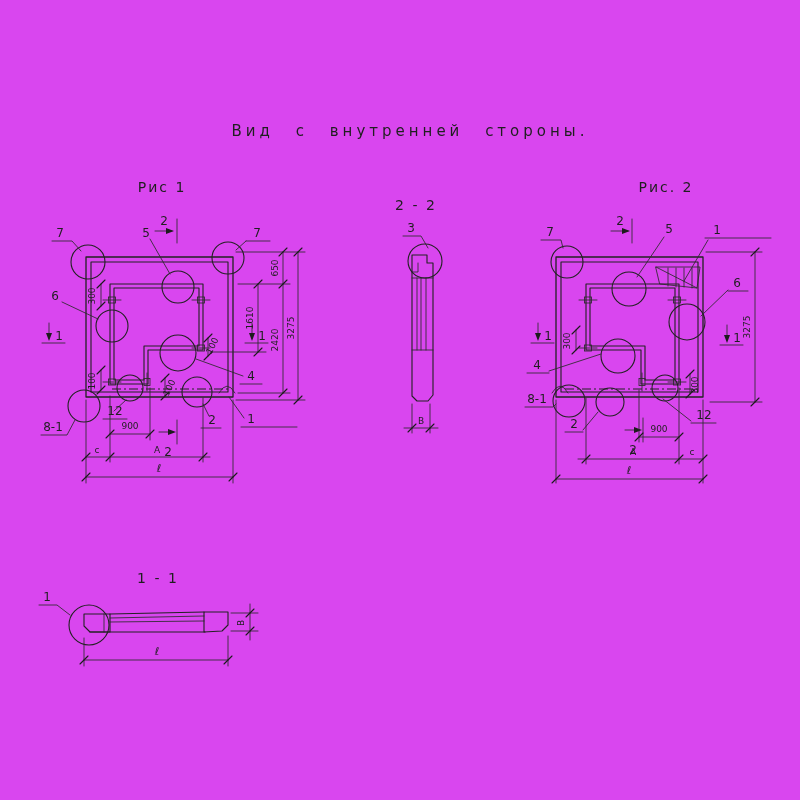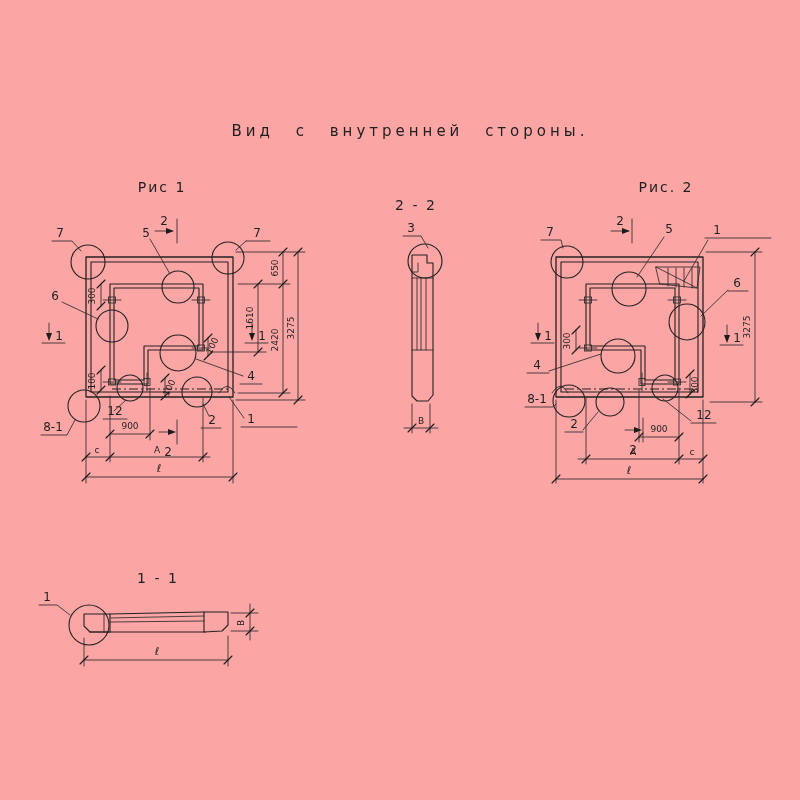--- a/index.html
+++ b/index.html
@@ -1,17 +1,17 @@
 <!DOCTYPE html>
 <html><head>
 <meta charset="utf-8">
 <style>
   html,body{margin:0;padding:0;background:#e8e8e8;}
   .sheet{
-    position:relative;width:800px;height:800px;background:#fca5a5;
+    position:relative;width:800px;height:800px;background:#d946ef;
     font-family:"DejaVu Sans",sans-serif;color:#1c1c1c;overflow:hidden;
   }
   svg{position:absolute;left:0;top:0;}
   svg text{fill:#1f1f1f;font-family:"DejaVu Sans",sans-serif;}
   .ln{stroke:#222;fill:none;stroke-width:1.3;stroke-linecap:round;stroke-linejoin:round;}
   .ln2{stroke:#222;fill:none;stroke-width:1.1;stroke-linecap:round;stroke-linejoin:round;}
   .thin{stroke:#2a2a2a;fill:none;stroke-width:0.85;stroke-linecap:round;}
   .tick{stroke:#1c1c1c;fill:none;stroke-width:1.1;stroke-linecap:round;}
   .arr{fill:#1c1c1c;stroke:none;}
   .hid{stroke:#222;fill:none;stroke-width:1.1;stroke-dasharray:9 3 2 3;}

